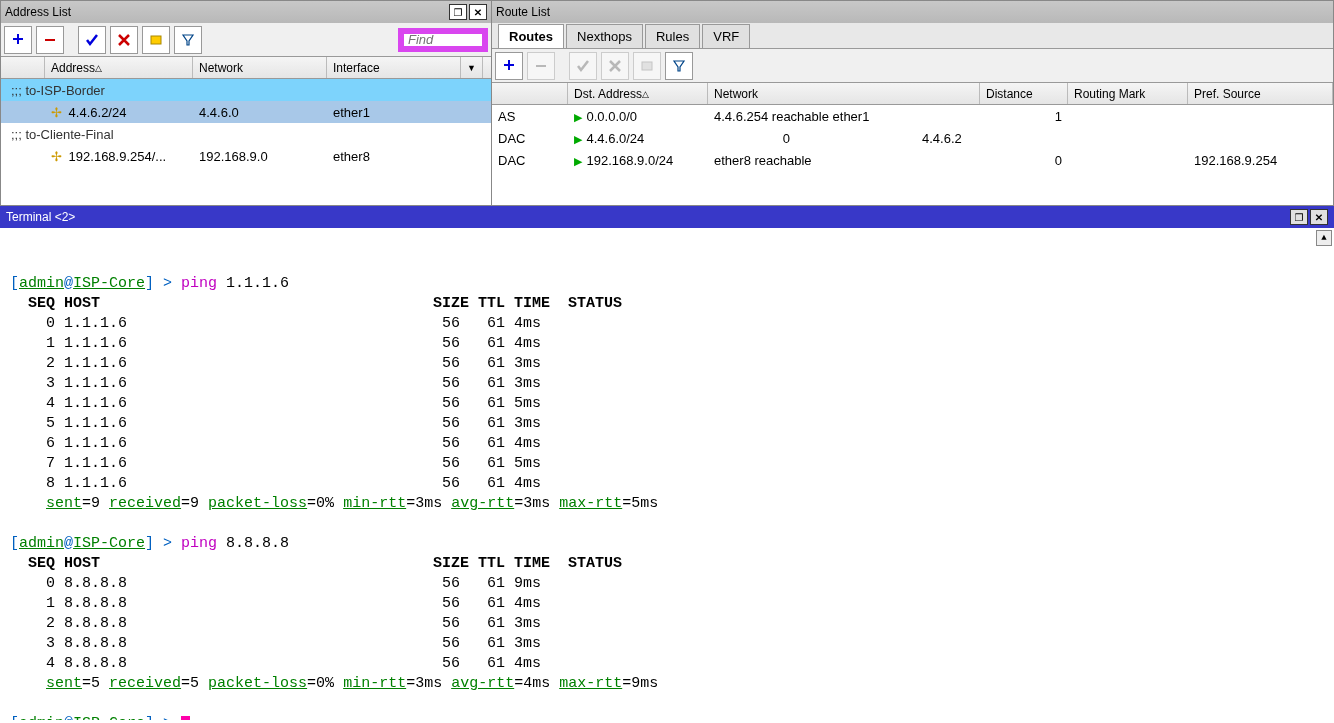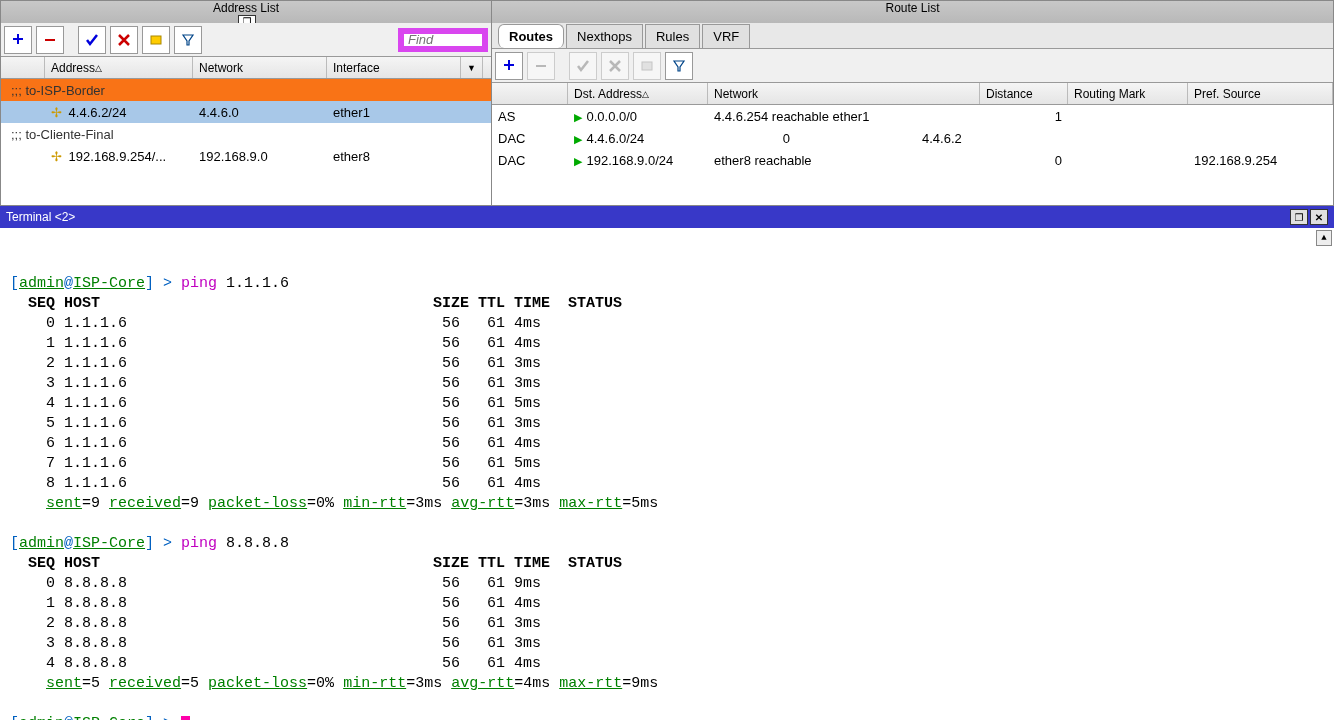--- a/index.html
+++ b/index.html
@@ -3,47 +3,47 @@
 <meta charset="utf-8">
 <style>
 * { box-sizing: border-box; margin: 0; padding: 0; }
 body { font-family: Arial, sans-serif; font-size: 13px; background: #fff; width: 1334px; height: 723px; overflow: hidden; }
 
 .top-row { display: flex; height: 206px; }
 .panel { background: #f0f0f0; border: 1px solid #888; display: flex; flex-direction: column; }
 .addr-panel { width: 492px; }
 .route-panel { flex: 1; border-left: none; }
 
-.titlebar { background: linear-gradient(#c8c8c8,#b8b8b8); height: 22px; display: flex; align-items: center; padding: 0 4px; font-size: 12px; flex-direction: column; }
+.titlebar { background: linear-gradient(#c8c8c8,#b8b8b8); height: 22px; display: flex; align-items: center; padding: 0 4px; font-size: 12px; }
 .titlebar .spacer { flex: 1; }
 .title-btn { width: 18px; height: 16px; border: 1px solid #333; background: #fff; margin-left: 2px; display: flex; align-items: center; justify-content: center; font-size: 10px; }
 .title-btn.close::before, .close-x::before { content: "✕"; font-weight: bold; }
 .title-btn.restore::before { content: "❐"; font-size: 10px; }
 
 .toolbar { height: 34px; background: #f0f0f0; border-bottom: 1px solid #999; display: flex; align-items: center; padding: 3px; gap: 4px; }
 .tbtn { width: 28px; height: 28px; border: 1px solid #999; background: #fff; display: flex; align-items: center; justify-content: center; cursor: pointer; }
 .tbtn.disabled { opacity: 0.4; }
 .find-box { margin-left: auto; width: 90px; height: 24px; border: 6px solid #d946ef; background: #fff; font-style: italic; color: #888; padding: 0 4px; font-size: 13px; }
 
 .tabs-row { height: 26px; background: #e8e8e8; display: flex; align-items: flex-end; padding: 0 6px; gap: 2px; border-bottom: 1px solid #999; }
 .tab { padding: 4px 10px; background: #e0e0e0; border: 1px solid #999; border-bottom: none; font-size: 13px; cursor: pointer; }
-.tab.active { background: #fff; font-weight: bold; border-radius: 6px; }
+.tab.active { background: #fff; font-weight: bold; }
 
 .table-head { display: flex; height: 22px; background: linear-gradient(#f5f5f5,#e5e5e5); border-bottom: 1px solid #999; font-size: 12px; }
 .th { border-right: 1px solid #bbb; padding: 3px 6px; display: flex; align-items: center; overflow: hidden; }
 .th.sort::after { content: " △"; font-size: 9px; }
 .th.drop { width: 22px; flex: none; justify-content: center; }
 .th.drop::before { content: "▼"; font-size: 9px; }
 
 .table-body { flex: 1; background: #fff; overflow: hidden; font-size: 13px; }
 .tr { display: flex; height: 22px; align-items: center; }
 .td { padding: 0 6px; overflow: hidden; white-space: nowrap; }
 .comment-row { color: #333; padding-left: 10px; height: 22px; display: flex; align-items: center; }
 .tr.selected { background: #a8c8e8; }
-.sel-group { background: #f97316; }
+.sel-group { background: #7dd3fc; }
 
 .addr-c0 { width: 44px; }
 .addr-c1 { width: 148px; }
 .addr-c2 { width: 134px; }
 .addr-c3 { width: 134px; }
 
 .rt-c0 { width: 76px; }
 .rt-c1 { width: 140px; }
 .rt-c2 { width: 272px; }
 .rt-c3 { width: 88px; text-align: right; }

